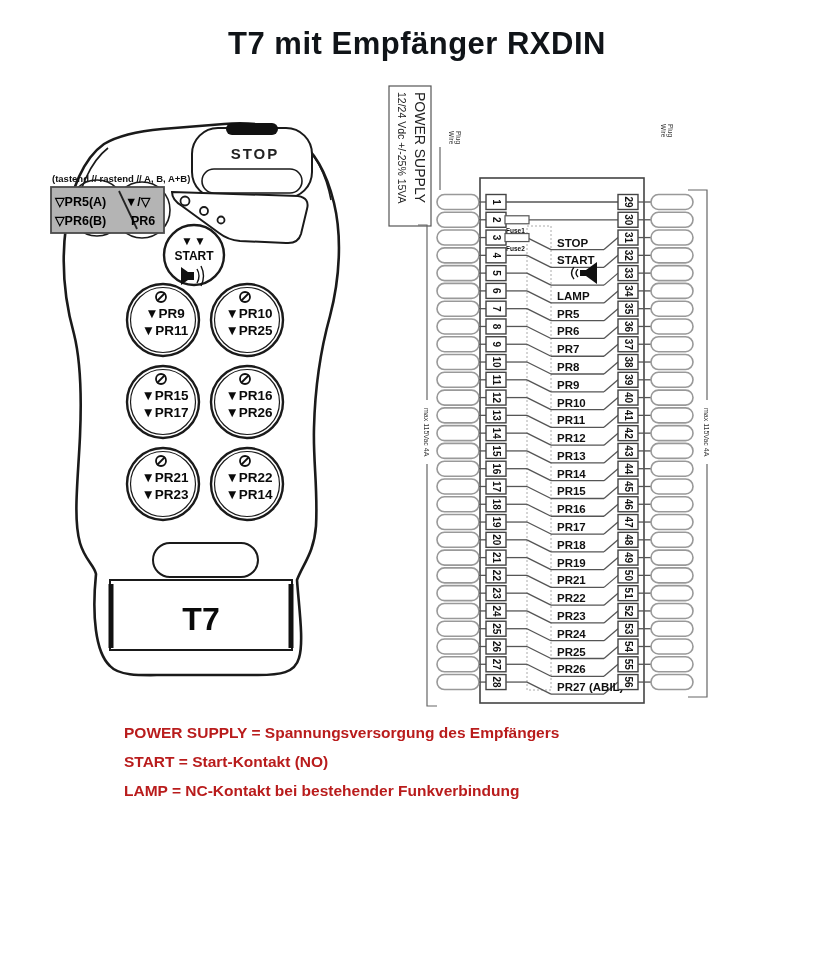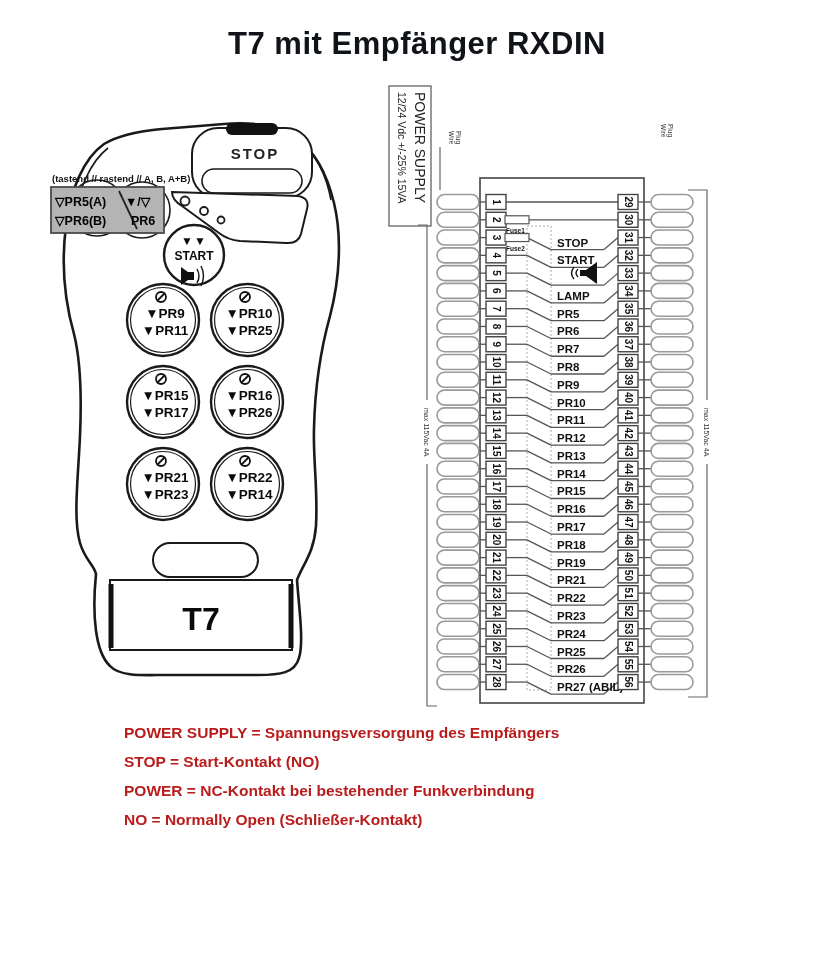--- a/index.html
+++ b/index.html
@@ -609,18 +609,17 @@
     </g>
     <g>
       <path class="bracket" d="M688,178 L707,178 L707,388"></path>
       <path class="bracket" d="M707,452 L707,685 L688,685"></path>
       <text class="maxl" x="704" y="396" transform="rotate(90 704 396)">max 115Vac 4A</text>
     </g>
   </svg>
 
   <div id="legend" class="abs">
     <div class="lline">POWER SUPPLY = Spannungsversorgung des Empfängers</div>
-    <div class="lline">STOP = Start-Kontakt (NO)</div>
-    <div class="lline">POWER = NC-Kontakt bei bestehender Funkverbindung</div>
-    <div class="lline">NO = Normally Open (Schließer-Kontakt)</div>
+    <div class="lline">START = Start-Kontakt (NO)</div>
+    <div class="lline">LAMP = NC-Kontakt bei bestehender Funkverbindung</div>
   </div>
 
 </div>
 
 </body></html>

